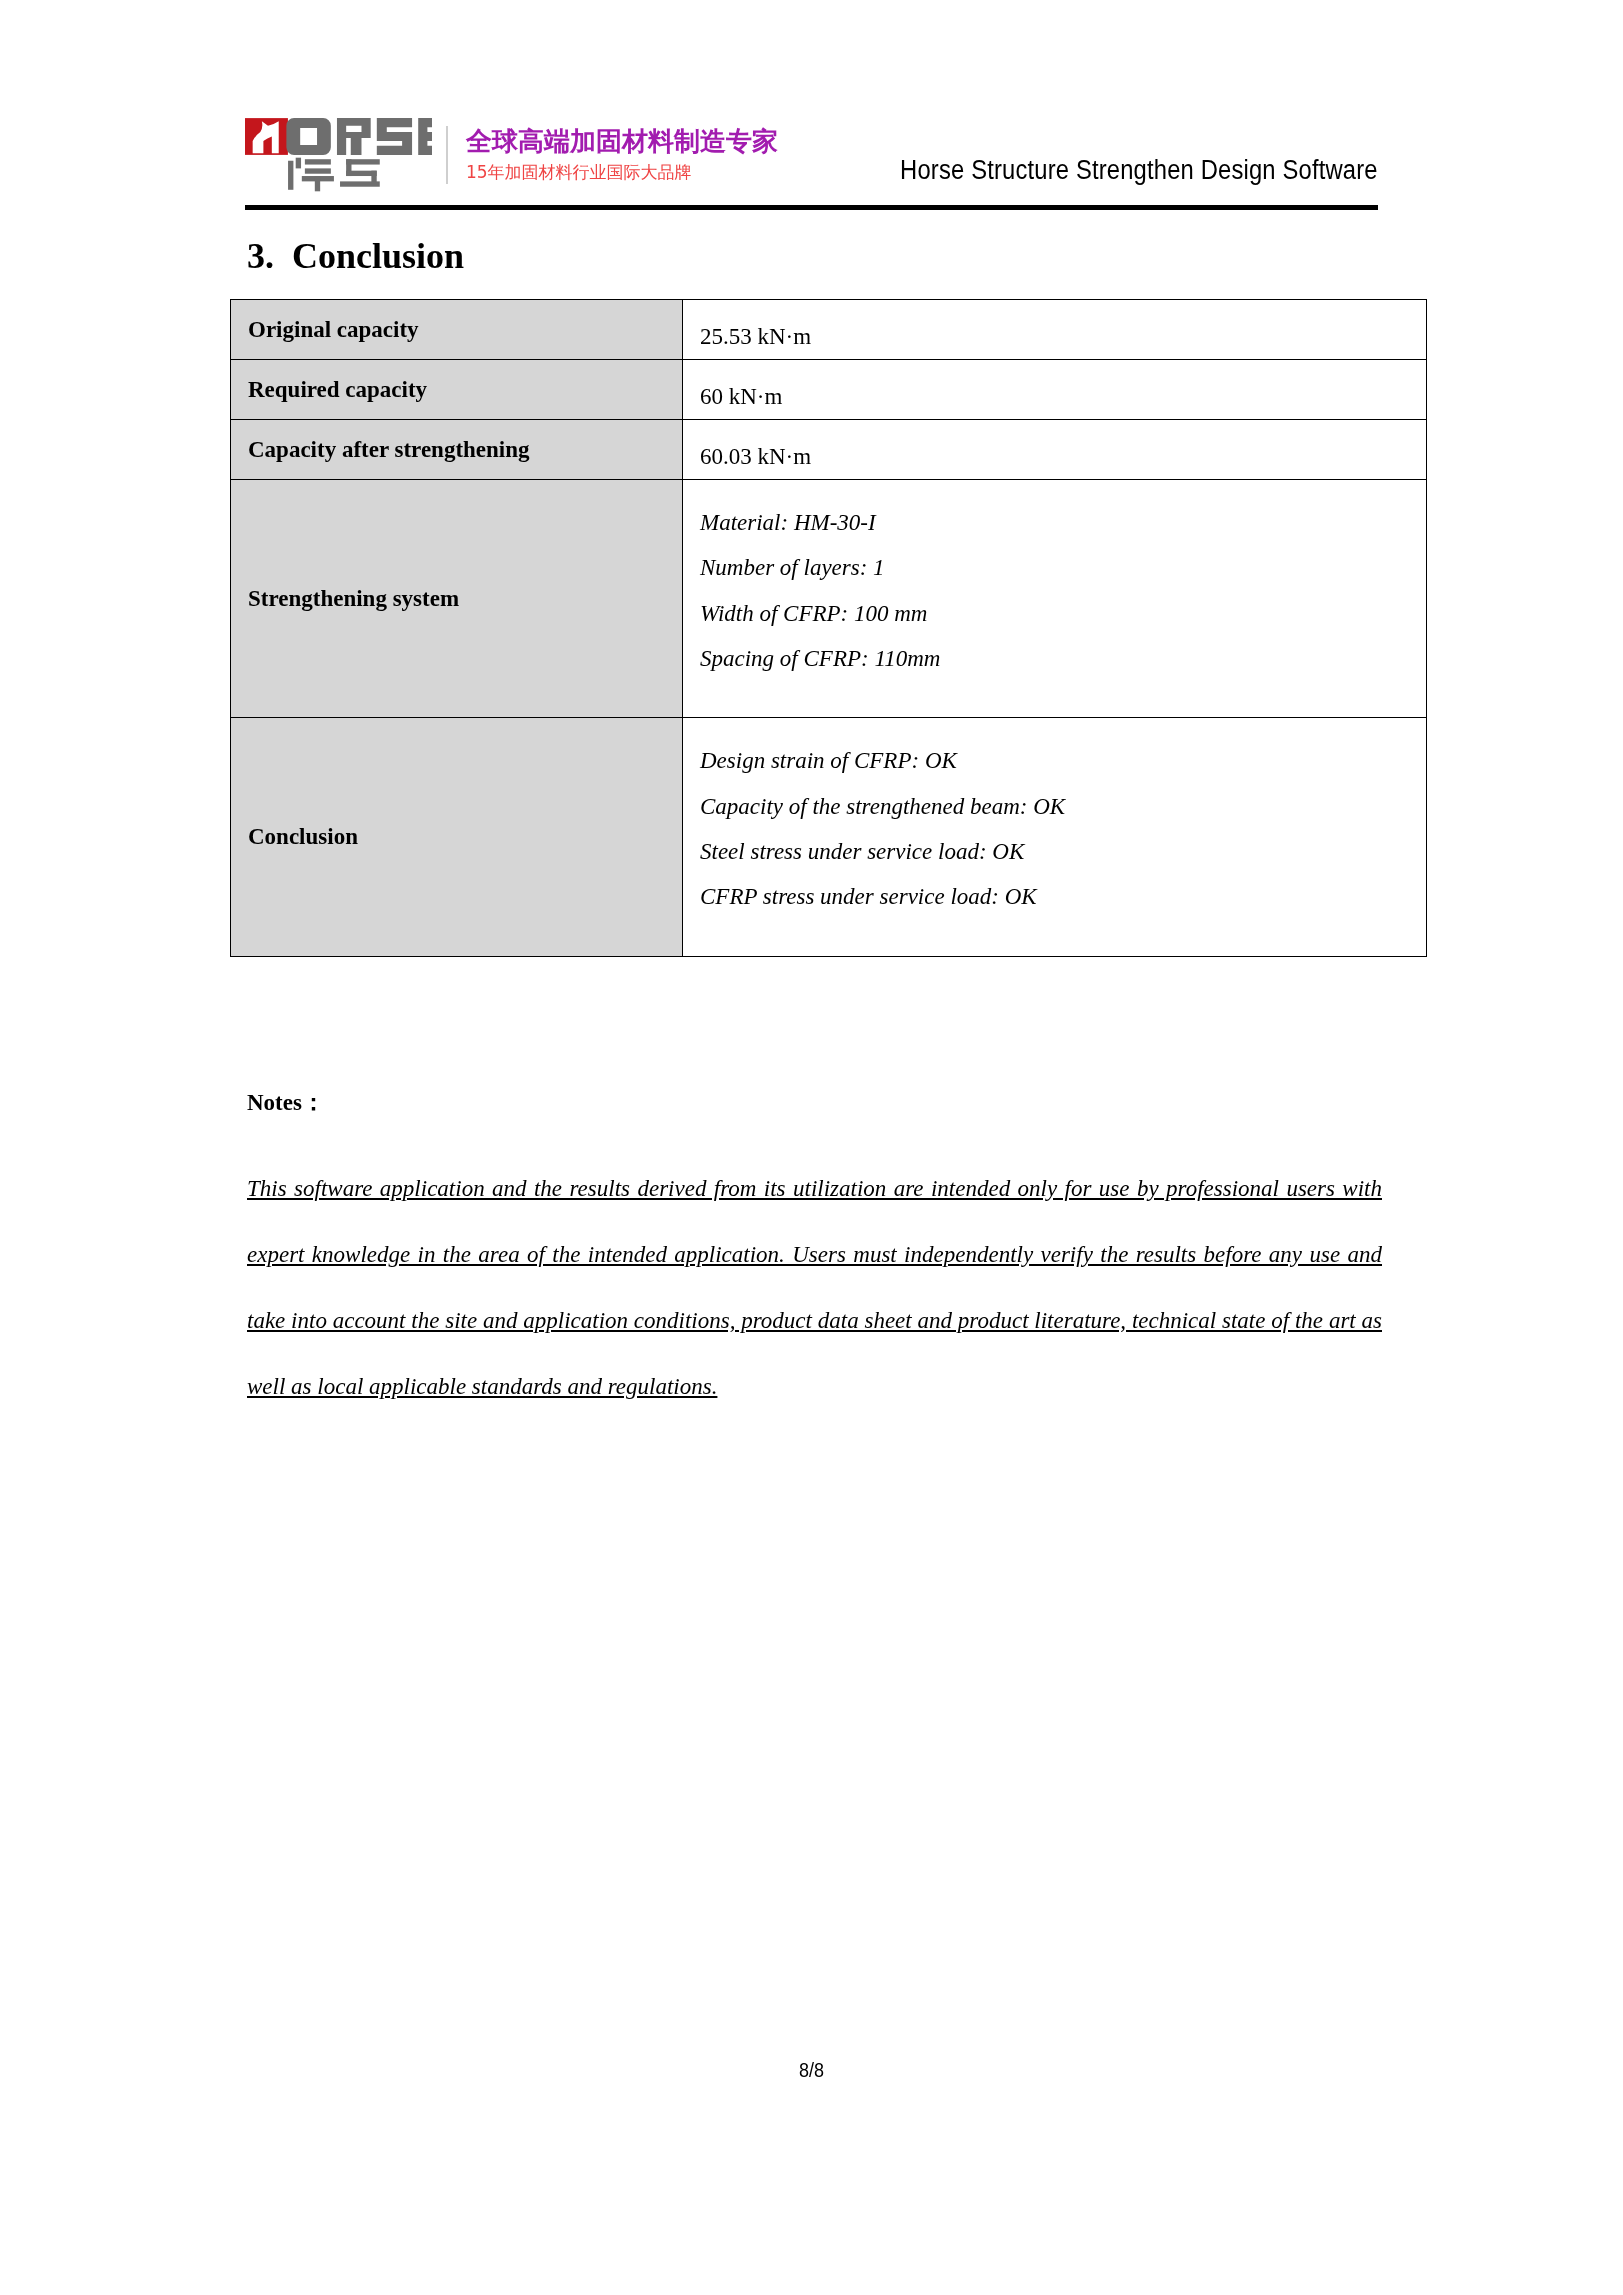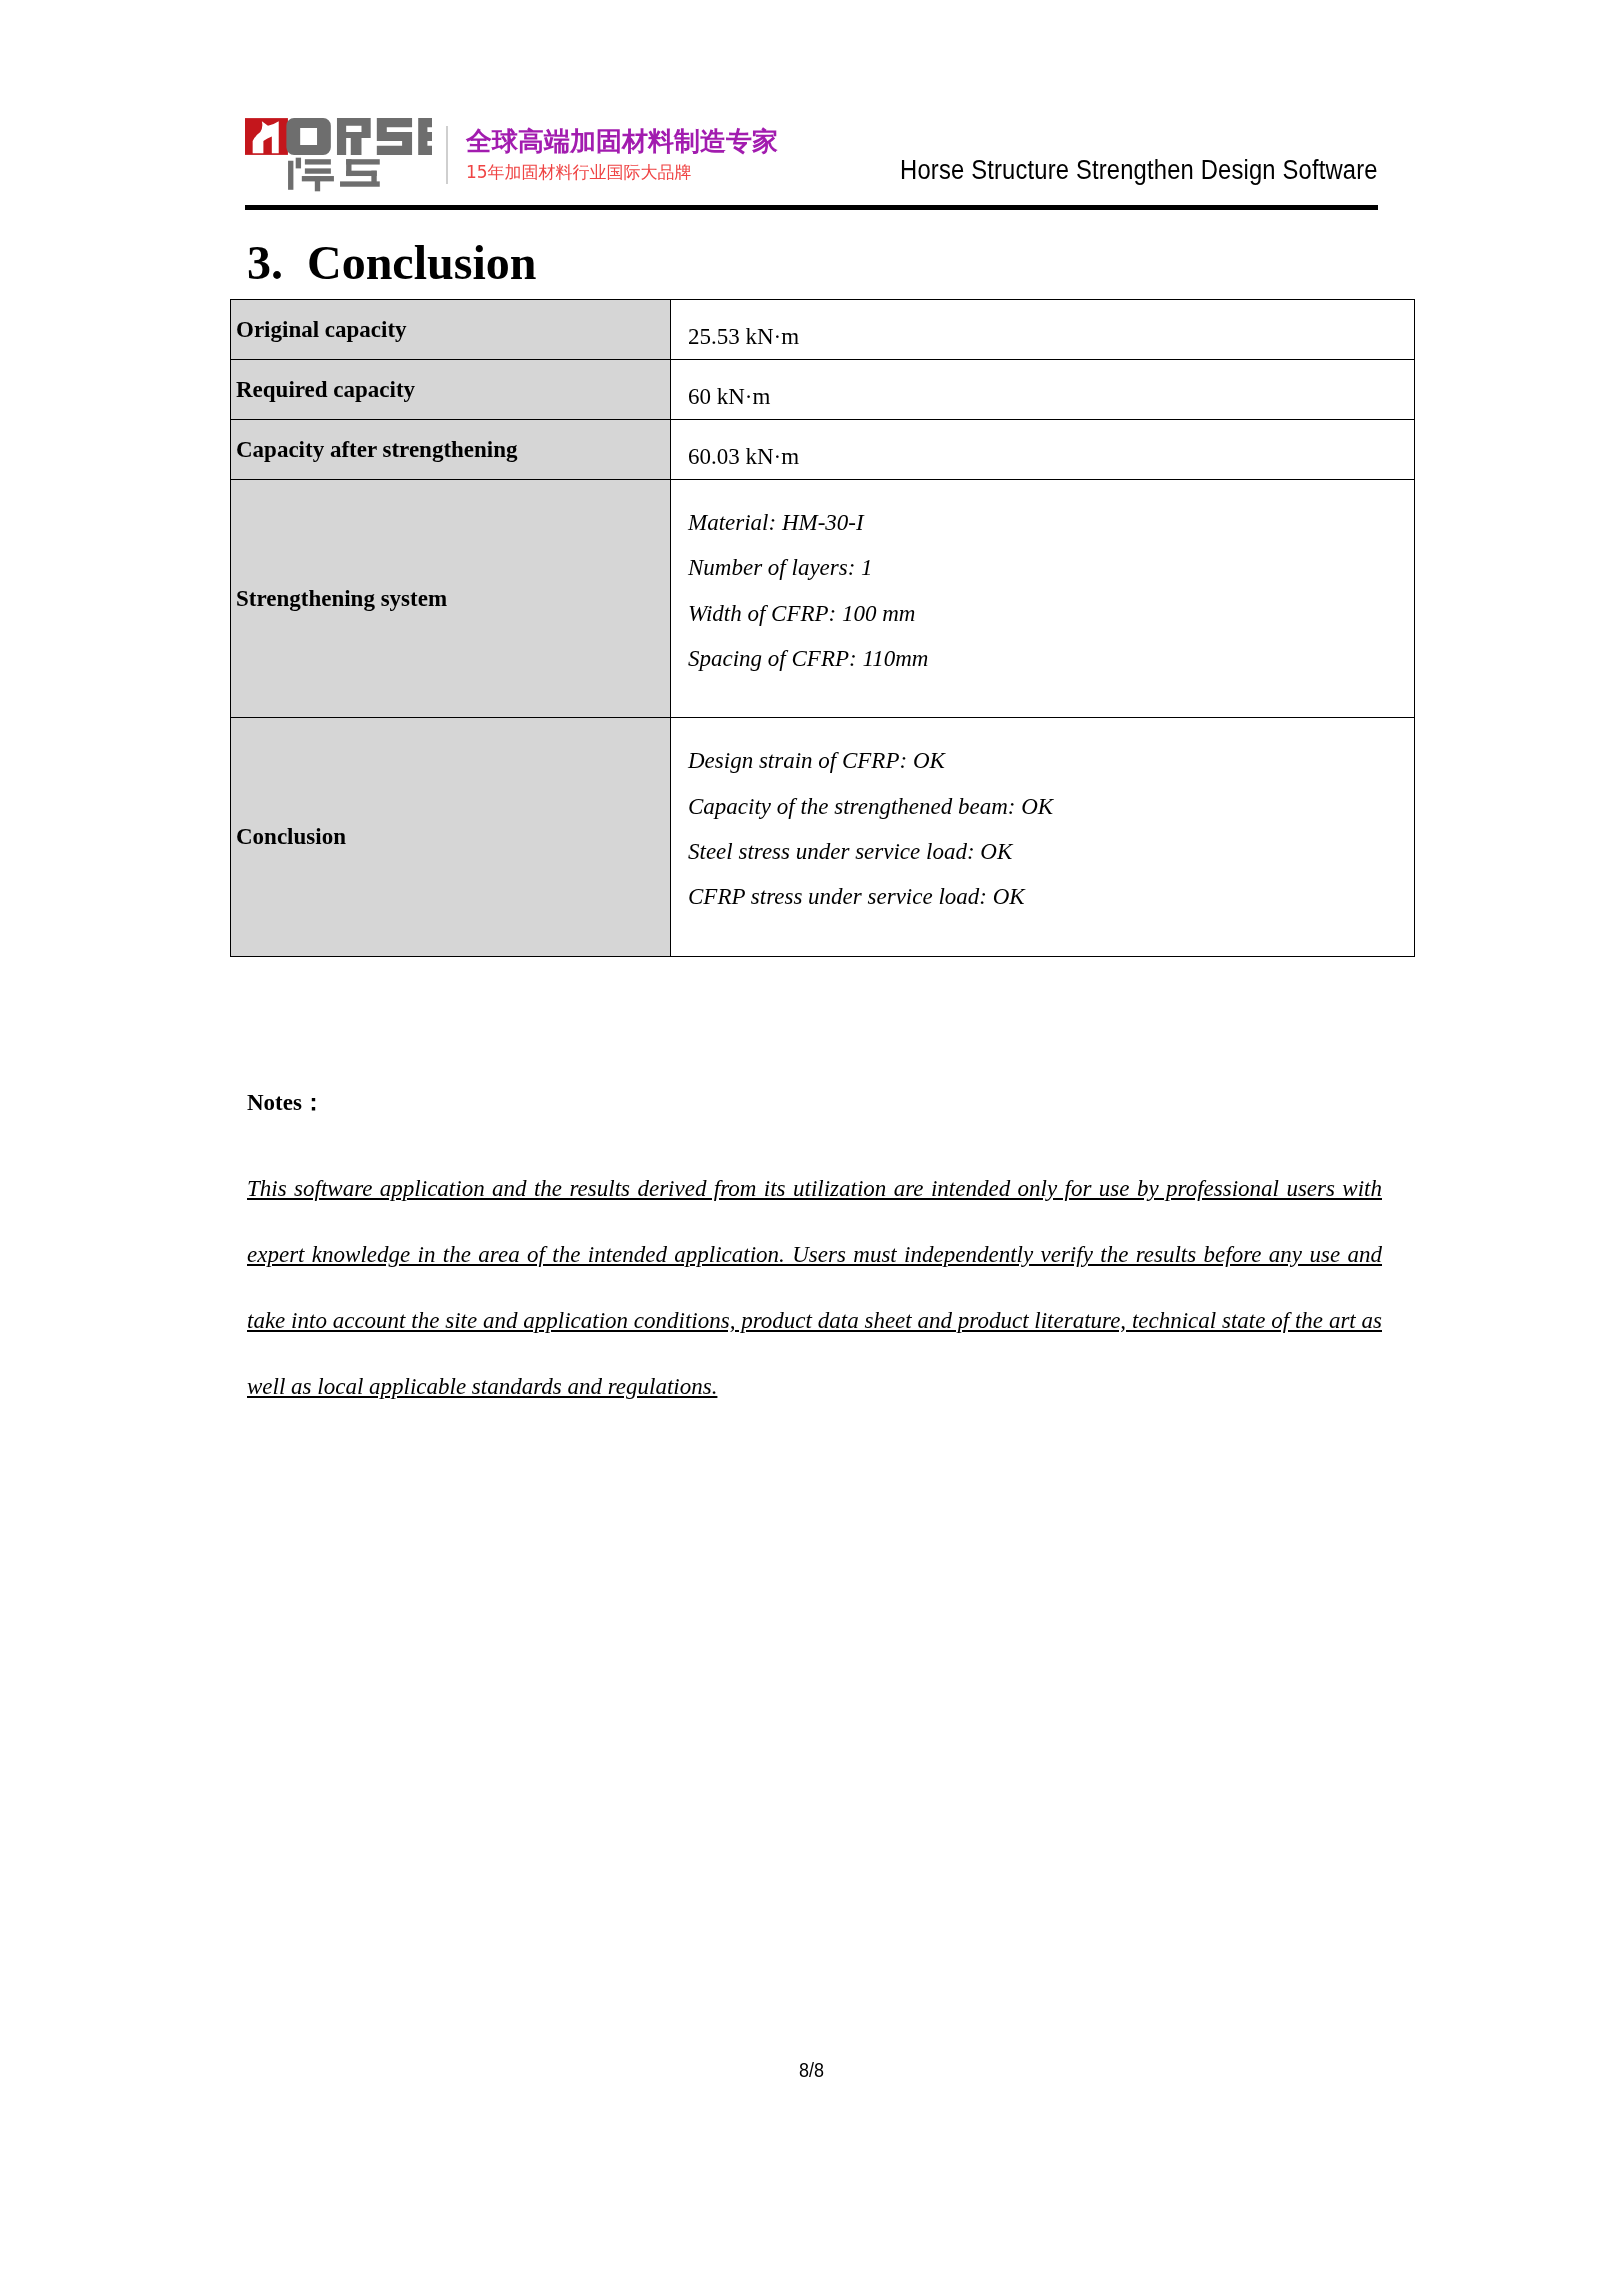--- a/index.html
+++ b/index.html
@@ -118,21 +118,21 @@
     width: 1133px;
     height: 5.4px;
     background: #000000;
   }
 
   
   .section-heading {
     position: absolute;
     left: 247px;
     top: 235px;
-    font-size: 48px;
+    font-size: 36px;
     font-weight: bold;
     color: #000000;
     white-space: pre;
     letter-spacing: 0px;
   }
 
   
   .result-table {
     position: absolute;
     left: 230px;
@@ -144,21 +144,21 @@
   .result-table td {
     border: 1.5px solid #000000;
     vertical-align: middle;
     padding: 0;
   }
   .result-table td.label {
     width: 434px;
     background: #D6D6D6;
     font-weight: bold;
     font-size: 23px;
-    padding: 14px 0 14px 5px;
+    padding: 14px 0 14px 17px;
     line-height: 1.35;
   }
   .result-table td.value {
     width: 726px;
     background: #ffffff;
     font-weight: normal;
     font-size: 23px;
     padding: 14px 0 1px 17px;
     line-height: 1.35;
   }

